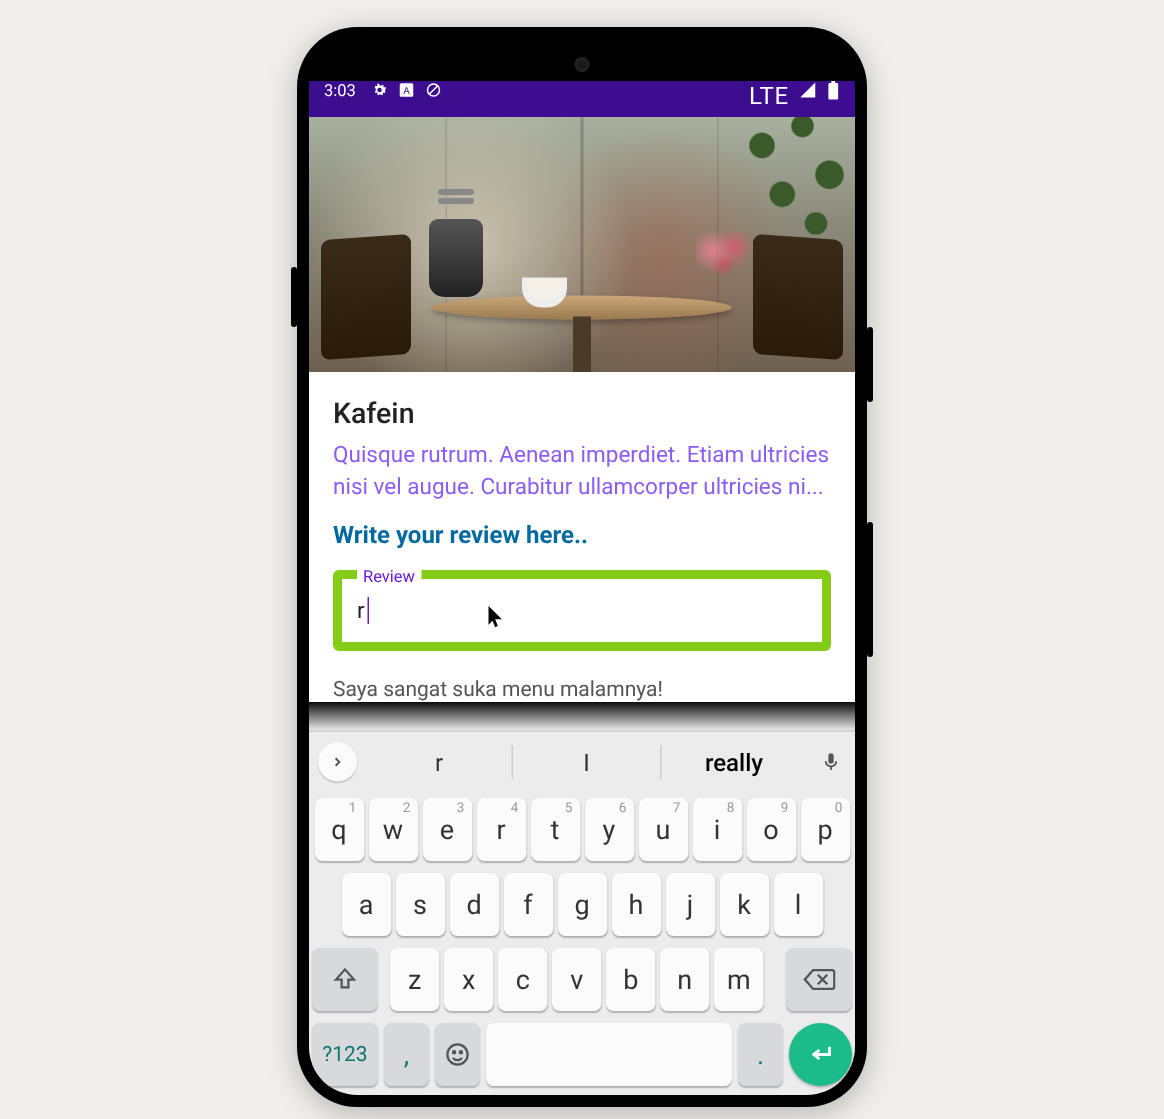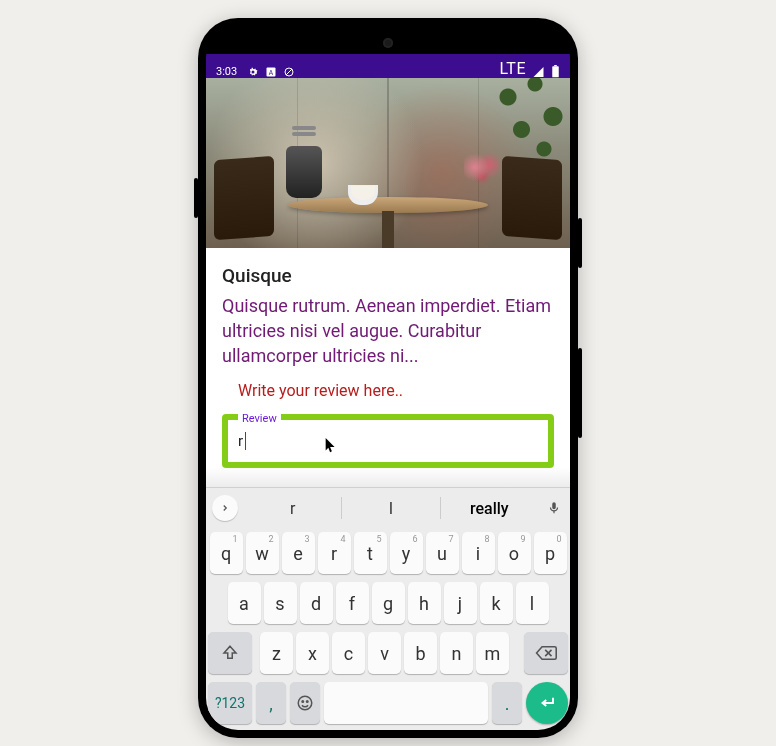--- a/index.html
+++ b/index.html
@@ -39,21 +39,21 @@
   .side-right-1{right:-4px;top:200px;width:4px;height:50px;}
   .side-right-2{right:-4px;top:330px;width:4px;height:90px;}
   .side-left-1{left:-4px;top:160px;width:4px;height:40px;}
   
   .statusbar{
     height:24px;
     background:#3d0d90;
     color:#fff;
     font-size:11px;
     display:flex;
-    align-items:flex-end;
+    align-items:flex-start;
     padding:0 10px;
     gap:6px;
     margin-top:28px;
   }
   .statusbar .time{margin-right:4px;}
   .statusbar svg{display:block;}
   .statusbar .spacer{flex:1;}
   
   .hero{
     height:170px;
@@ -111,22 +111,22 @@
   .hero .frame{
     position:absolute;inset:0;
     background:
       linear-gradient(rgba(0,0,0,.2),rgba(0,0,0,.2)) 50% 0/2px 100% no-repeat,
       linear-gradient(rgba(0,0,0,.12),rgba(0,0,0,.12)) 25% 0/1px 100% no-repeat,
       linear-gradient(rgba(0,0,0,.12),rgba(0,0,0,.12)) 75% 0/1px 100% no-repeat;
   }
   
   .content{background:#fff;padding:12px 16px 0;}
   .title{font-size:19px;font-weight:500;color:#222;margin:4px 0 6px;}
-  .desc{font-size:18px;color:#701a75;line-height:1.4;margin:0 0 12px;}
-  .section-h{font-size:16px;font-weight:400;color:#b91c1c;margin:10px 16px 14px;}
+  .desc{font-size:15px;color:#8b5cf6;line-height:1.4;margin:0 0 12px;}
+  .section-h{font-size:16px;font-weight:700;color:#0369a1;margin:10px 0 14px;}
   .field{
     position:relative;border:6px solid #84cc16;border-radius:4px;
     padding:12px 10px;margin-bottom:18px;
   }
   .field .label{
     position:absolute;top:-8px;left:10px;background:#fff;padding:0 4px;
     font-size:11px;color:#6b1bd9;
   }
   .field .value{
     font-size:15px;color:#222;min-height:18px;display:flex;align-items:center;
@@ -251,21 +251,21 @@
       <div class="plant"></div>
       <div class="chair-l"></div>
         <div class="chair-r"></div>
       <div class="table"></div>
       <div class="press"></div>
       <div class="cup"></div>
       <div class="flowers"></div>
     </div>
 
     <div class="content">
-      <div class="title">Quisque</div>
+      <div class="title">Kafein</div>
       <p class="desc">Quisque rutrum. Aenean imperdiet. Etiam ultricies nisi vel augue. Curabitur ullamcorper ultricies ni...</p>
 
       <div class="section-h">Write your review here..</div>
 
       <div class="field">
         <span class="label">Review</span>
         <span class="value">
             <span>r</span>
             <span class="caret"></span>
           </span>

